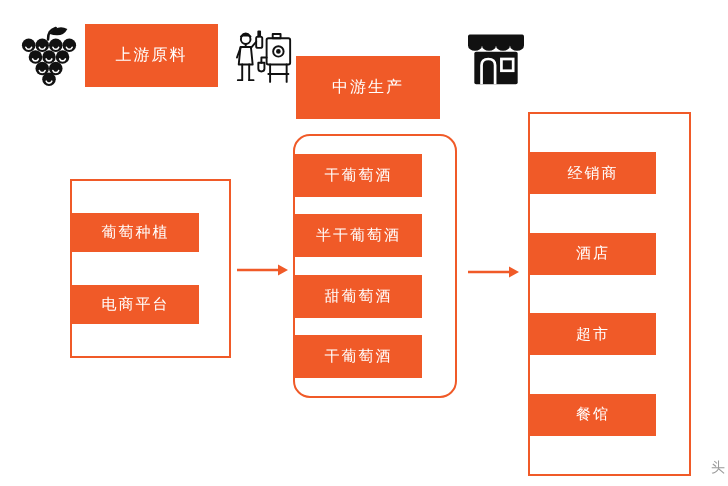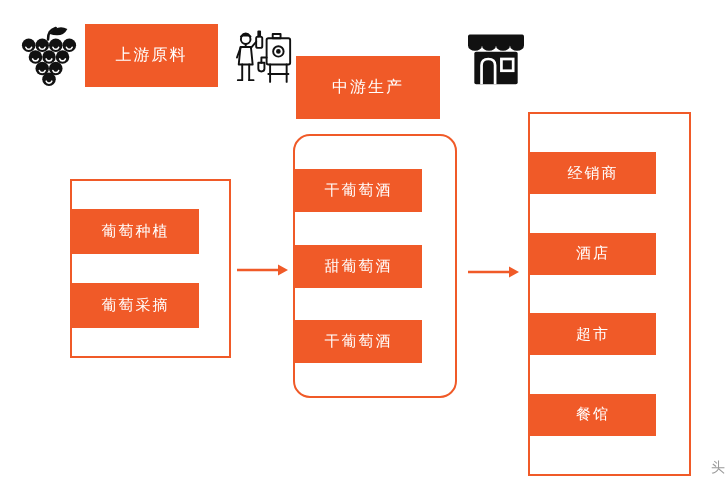--- a/index.html
+++ b/index.html
@@ -29,21 +29,21 @@
     display:flex;flex-direction:column;justify-content:space-evenly;align-items:flex-start;
   }
   #group1{left:70px;top:179px;width:157px;height:175px;}
   #group2{left:293px;top:134px;width:160px;height:260px;border-radius:17px;}
   #group3{left:528px;top:112px;width:159px;height:360px;}
   .item{
     background:var(--accent);color:#fff;width:127px;height:43px;
     display:flex;align-items:center;justify-content:center;
     font-size:15px;letter-spacing:2px;font-weight:500;flex:none;
   }
-  #group1 .item{height:45px;}
+  #group1 .item{height:39px;}
   #group3 .item{width:126px;height:42px;}
   
   .arrow{position:absolute;width:52px;height:14px;}
   #arrow1{left:236px;top:263px;}
   #arrow2{left:467px;top:265px;}
   
   .wm{position:absolute;left:711px;top:459px;color:#9a9a9a;font-size:14px;}
 </style>
 </head>
 <body>
@@ -109,30 +109,31 @@
     <svg viewBox="0 0 70 62" xmlns="http://www.w3.org/2000/svg">
       <path d="M6 4 H64 Q66 4 66 6 V16 a7.75 6 0 0 1 -15.5 0 a7.75 6 0 0 1 -15.5 0 a7.75 6 0 0 1 -15.5 0 a7.75 6 0 0 1 -15.5 0 V6 Q4 4 6 4 Z" fill="#111"></path>
       <rect x="11" y="23" width="48" height="36" rx="2" fill="#111"></rect>
       <path d="M19 59 V38 Q19 31 26.5 31 Q34 31 34 38 V59" fill="none" stroke="#fff" stroke-width="3"></path>
       <rect x="41" y="31" width="13" height="13" fill="none" stroke="#fff" stroke-width="3"></rect>
     </svg>
   </div>
 
   <div class="group" id="group1">
     <div class="item">葡萄种植</div>
-    <div class="item">葡萄采摘</div>
+    <div class="item">电商平台</div>
   </div>
 
   <svg class="arrow" id="arrow1" viewBox="0 0 52 14" xmlns="http://www.w3.org/2000/svg">
     <line x1="1" y1="7" x2="43" y2="7" style="stroke:var(--accent)" stroke-width="2.4"></line>
     <polygon points="42,1.5 52,7 42,12.5" style="fill:var(--accent)"></polygon>
   </svg>
 
   <div class="group" id="group2">
     <div class="item">干葡萄酒</div>
+    <div class="item">半干葡萄酒</div>
     <div class="item">甜葡萄酒</div>
     <div class="item">干葡萄酒</div>
   </div>
 
   <svg class="arrow" id="arrow2" viewBox="0 0 52 14" xmlns="http://www.w3.org/2000/svg">
     <line x1="1" y1="7" x2="43" y2="7" style="stroke:var(--accent)" stroke-width="2.4"></line>
     <polygon points="42,1.5 52,7 42,12.5" style="fill:var(--accent)"></polygon>
   </svg>
 
   <div class="group" id="group3">

